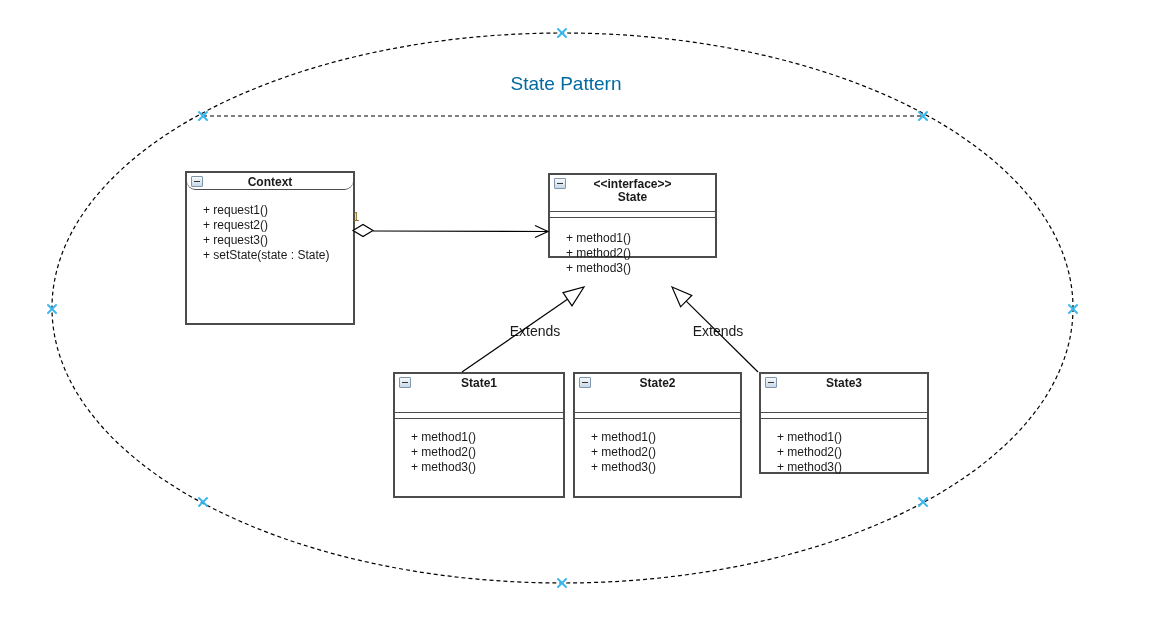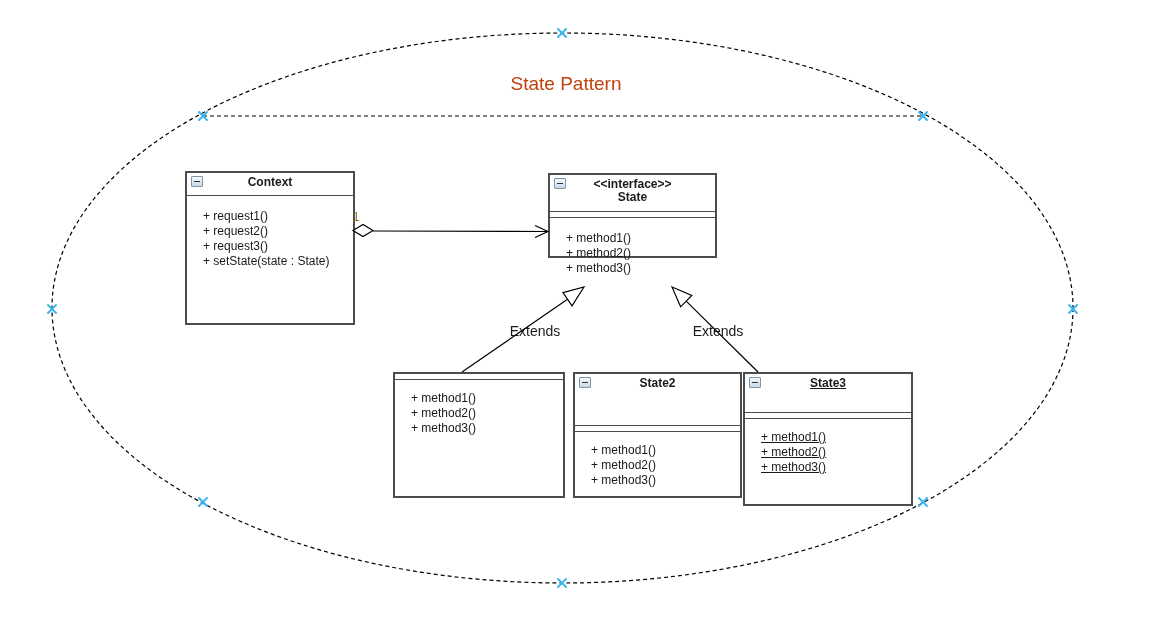--- a/index.html
+++ b/index.html
@@ -31,30 +31,30 @@
   .collapse-icon::after{
     content:""; position:absolute; left:2px; top:4px; width:6px; height:1px; background:#333333;
   }
   .uml-attrs{box-sizing:border-box; border-bottom:1px solid var(--border); padding:7px 5px 0 5px;}
   .uml-attrs.empty{height:6px; padding:0;}
   .uml-methods{box-sizing:border-box; padding:13px 5px 0 16px;}
   .uml-methods.tight{padding-top:11px;}
   .uml-line{white-space:nowrap;}
   
   .diag-label{position:absolute; transform:translate(-50%,-50%); font-size:14px; white-space:nowrap;}
-  .diagram-title{font-size:19px; color:#c2410c;}
+  .diagram-title{font-size:19px; color:#0369a1;}
   .multiplicity{color:var(--multiplicity); font-size:12px;}
 </style>
 </head>
 <body>
 
 <div id="canvas">
 
   <div class="uml-box" style="left:185px; top:171px; width:170px; height:154px;">
-    <div class="uml-header" style="height:23px;">
+    <div class="uml-header" style="height:17px;border-radius:9px;">
       <span class="collapse-icon"></span>
       <span class="uml-title">Context</span>
     </div>
     <div class="uml-methods">
       <div class="uml-line">+ request1()</div>
       <div class="uml-line">+ request2()</div>
       <div class="uml-line">+ request3()</div>
       <div class="uml-line">+ setState(state : State)</div>
     </div>
   </div>
@@ -67,42 +67,46 @@
     </div>
     <div class="uml-attrs empty"></div>
     <div class="uml-methods">
       <div class="uml-line">+ method1()</div>
       <div class="uml-line">+ method2()</div>
       <div class="uml-line">+ method3()</div>
     </div>
   </div>
 
   <div class="uml-box" style="left:393px; top:372px; width:172px; height:126px;">
+    <div class="uml-header" style="height:39px;">
+      <span class="collapse-icon"></span>
+      <span class="uml-title">State1</span>
+    </div>
     <div class="uml-attrs empty"></div>
     <div class="uml-methods tight">
       <div class="uml-line">+ method1()</div>
       <div class="uml-line">+ method2()</div>
       <div class="uml-line">+ method3()</div>
     </div>
   </div>
 
   <div class="uml-box" style="left:573px; top:372px; width:169px; height:126px;">
-    <div class="uml-header" style="height:52px;">
+    <div class="uml-header" style="height:39px;">
       <span class="collapse-icon"></span>
       <span class="uml-title">State2</span>
     </div>
     <div class="uml-attrs empty"></div>
     <div class="uml-methods tight">
       <div class="uml-line">+ method1()</div>
       <div class="uml-line">+ method2()</div>
       <div class="uml-line">+ method3()</div>
     </div>
   </div>
 
-  <div class="uml-box" style="left:743px; top:372px; width:170px; height:134px;text-decoration:underline;">
+  <div class="uml-box" style="left:759px; top:372px; width:170px; height:102px;">
     <div class="uml-header" style="height:39px;">
       <span class="collapse-icon"></span>
       <span class="uml-title">State3</span>
     </div>
     <div class="uml-attrs empty"></div>
     <div class="uml-methods tight">
       <div class="uml-line">+ method1()</div>
       <div class="uml-line">+ method2()</div>
       <div class="uml-line">+ method3()</div>
     </div>

